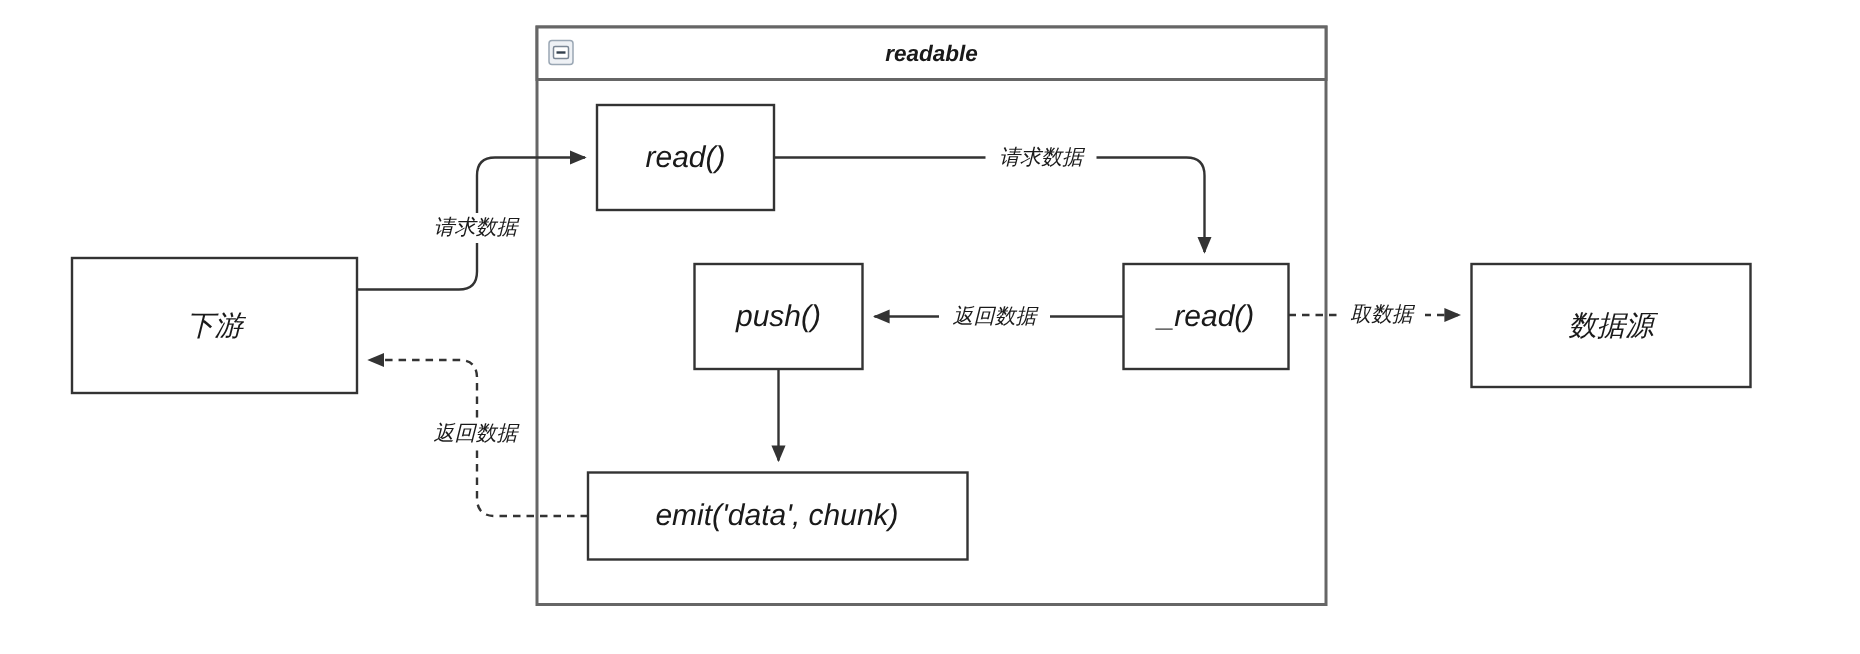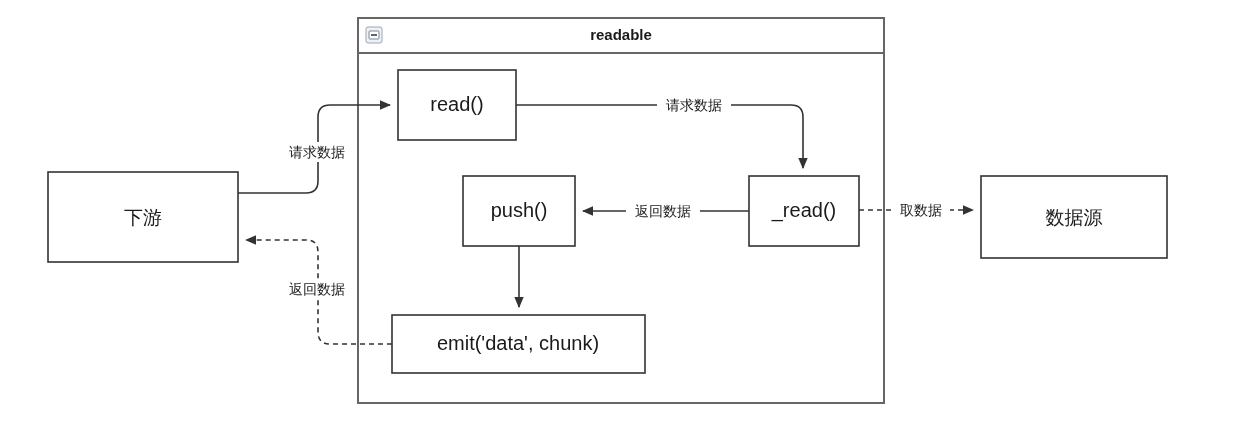--- a/index.html
+++ b/index.html
@@ -13,20 +13,21 @@
     font-family: "Liberation Sans", "DejaVu Sans", sans-serif;
     overflow: hidden;
     position: relative;
   }
   #diagram-root {
     position: absolute;
     left: 0;
     top: 0;
     width: 1240px;
     height: 436px;
+    font-style: italic;
   }
   svg { display: block; }
 
   .node-rect {
     fill: #ffffff;
     stroke: #333333;
     stroke-width: 1.6;
   }
   .container-rect {
     fill: #ffffff;

